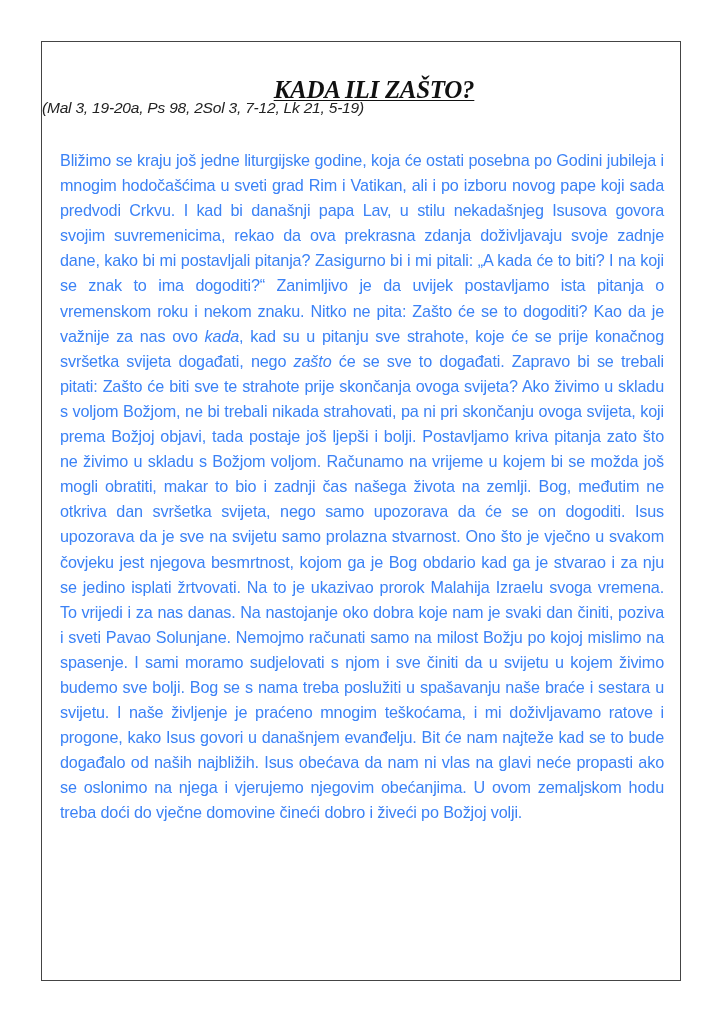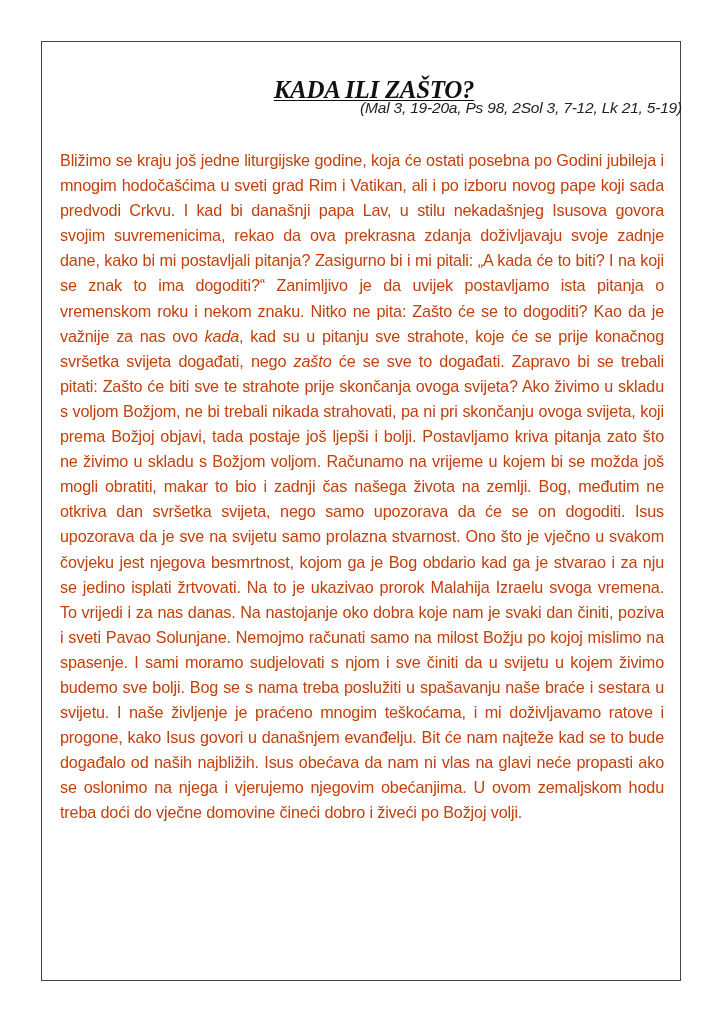--- a/index.html
+++ b/index.html
@@ -37,36 +37,36 @@
       margin: 12px;
       text-decoration: underline;
       text-decoration-thickness: 1px;
       text-underline-offset: 2px;
     }
     .refs {
       position: absolute;
       left: 0;
       width: 640px;
       top: 57px;
-      text-align: right;
+      text-align: left;
       font-family: "Liberation Sans", sans-serif;
       font-style: italic;
       font-size: 15.5px;
       color: #222;
       letter-spacing: -0.2px;
     }
     .body-text {
       position: absolute;
       left: 18px;
       top: 106px;
       width: 604px;
       font-family: "Liberation Sans", sans-serif;
       font-size: 16.2px;
       line-height: 25.1px;
-      color: #c2410c;
+      color: #3b82f6;
       text-align: justify;
       letter-spacing: -0.15px;
       margin: 0;
     }
     .body-text em {
       font-style: italic;
     }
   </style>
 </head>
 <body>

